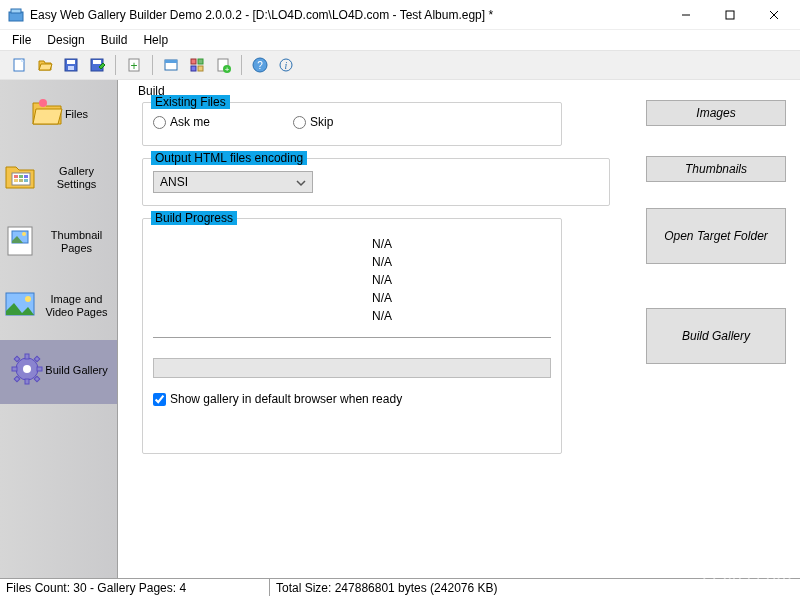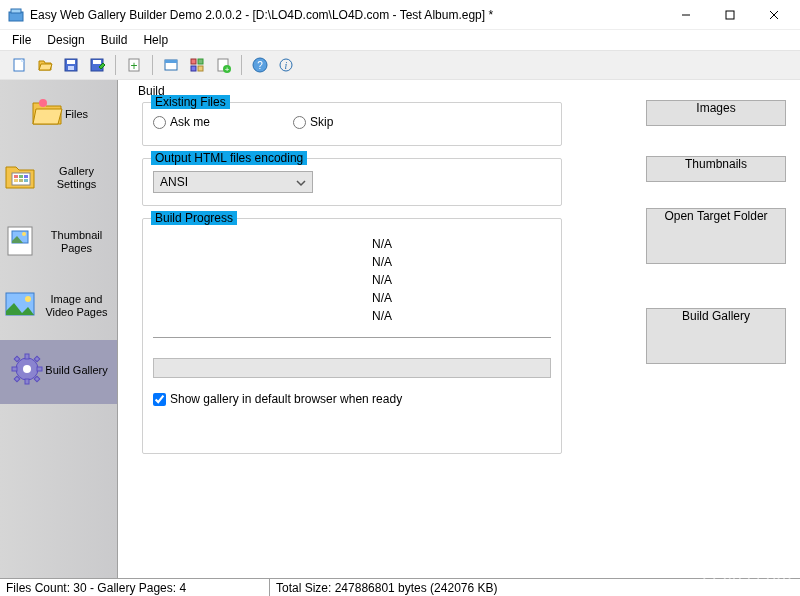--- a/index.html
+++ b/index.html
@@ -157,22 +157,23 @@
       display: flex; align-items: center; gap: 4px;
       margin-top: 14px;
     }
     .right-btn {
       position: absolute;
       right: 14px;
       width: 140px;
       height: 26px;
       background: #e1e1e1;
       border: 1px solid #adadad;
-      display: flex; justify-content: center;
-      cursor: default;
+      display: flex; align-items: center; justify-content: center;
+      cursor: default;
+      font-style: italic;
     }
     .right-btn.tall { height: 56px; }
     .statusbar {
       height: 18px;
       display: flex;
       align-items: center;
       background: #fff;
       border-top: 1px solid #a0a0a0;
       font-size: 12px;
     }
@@ -385,21 +386,21 @@
           <input type="radio" name="ef" style="">
           <span>Ask me</span>
         </label>
         <label class="radio-item">
           <input type="radio" name="ef" style="">
           <span>Skip</span>
         </label>
       </div>
     </div>
 
-    <div class="groupbox" style="top:78px; left:24px; width:420px; height:48px;">
+    <div class="groupbox" style="top:78px; left:24px; width:468px; height:48px;">
       <span class="groupbox-legend">Output HTML files encoding</span>
       <div class="combo">
         <span>ANSI</span>
         <span class="combo-arrow"><svg width="10" height="10">
               <path d="M1 3l4 4 4-4" fill="none" stroke="#555" stroke-width="1.5"></path>
             </svg></span>
       </div>
     </div>
 
     <div class="groupbox" style="top:138px; left:24px; width:420px; height:236px;">

